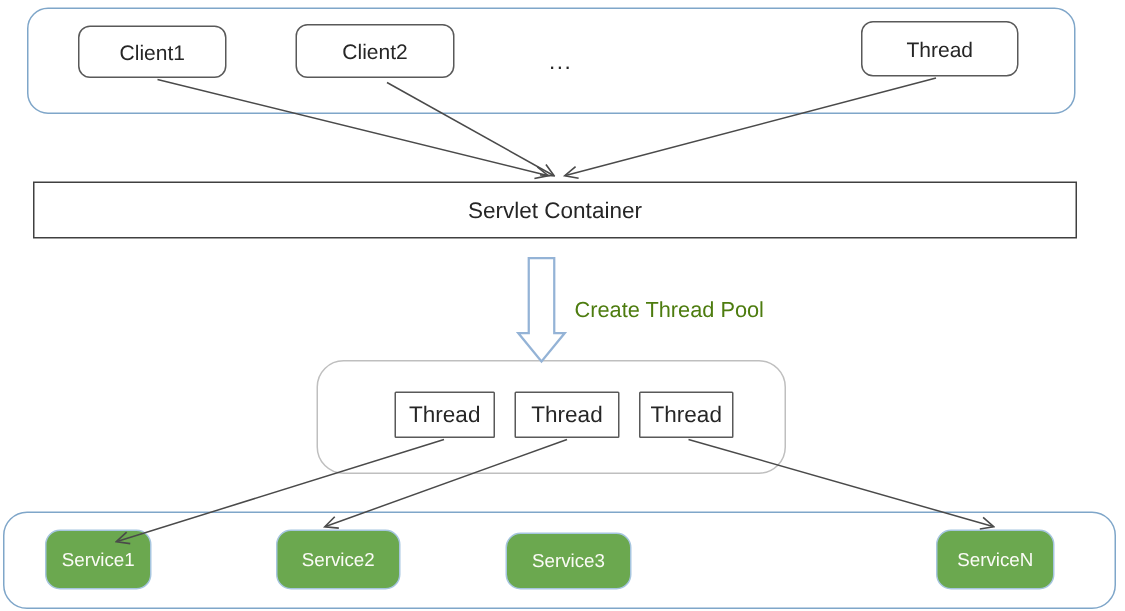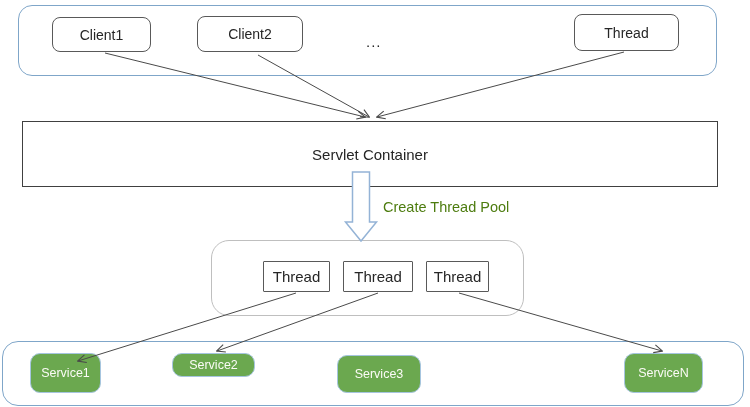--- a/index.html
+++ b/index.html
@@ -9,21 +9,21 @@
   }
   .group{position:absolute;background:#ffffff;border:1.6px solid #7FA6C9;border-radius:14px;}
   .group.pool{border:1.4px solid #BFBFBF;border-radius:18px;}
   .node{
     position:absolute;display:flex;align-items:center;justify-content:center;
     background:#ffffff;border:1.6px solid #595959;border-radius:8px;
     font-size:14px;color:#262626;box-sizing:border-box;
   }
   .node.thread{font-size:15px;border-radius:1px;}
   .servlet{
-    position:absolute;left:22px;top:121px;width:696px;height:66px;
+    position:absolute;left:22px;top:121px;width:696px;height:38px;
     display:flex;align-items:center;justify-content:center;
     background:#ffffff;border:1.5px solid #404040;font-size:15px;box-sizing:border-box;
   }
   .service{
     position:absolute;display:flex;align-items:center;justify-content:center;
     background:#6BA84F;border:1.6px solid #A6C5DF;border-radius:10px;
     font-size:12.5px;color:#FBFBF6;box-sizing:border-box;
   }
   .ellipsis{position:absolute;left:366px;top:33px;font-size:15px;letter-spacing:1px;color:#262626;}
   .flow-label{position:absolute;left:383px;top:199px;font-size:14.5px;color:#4d7c0f;white-space:nowrap;}
@@ -66,21 +66,21 @@
   </div>
   <div class="node thread" style="left:426px;top:261px;width:63px;height:31px;">
     <span>Thread</span>
   </div>
 
   <div class="group" style="left:2px;top:341px;width:740px;height:63px;border-radius:16px;"></div>
 
   <div class="service" style="left:30px;top:353px;width:71px;height:40px;">
     <span>Service1</span>
   </div>
-  <div class="service" style="left:172px;top:353px;width:83px;height:24px;">
+  <div class="service" style="left:184px;top:353px;width:83px;height:40px;">
     <span>Service2</span>
   </div>
   <div class="service" style="left:337px;top:355px;width:84px;height:38px;text-align:right;">
     <span>Service3</span>
   </div>
   <div class="service" style="left:624px;top:353px;width:79px;height:40px;">
     <span>ServiceN</span>
   </div>
 
   <svg class="overlay" width="750" height="407" viewBox="0 0 750 407">

